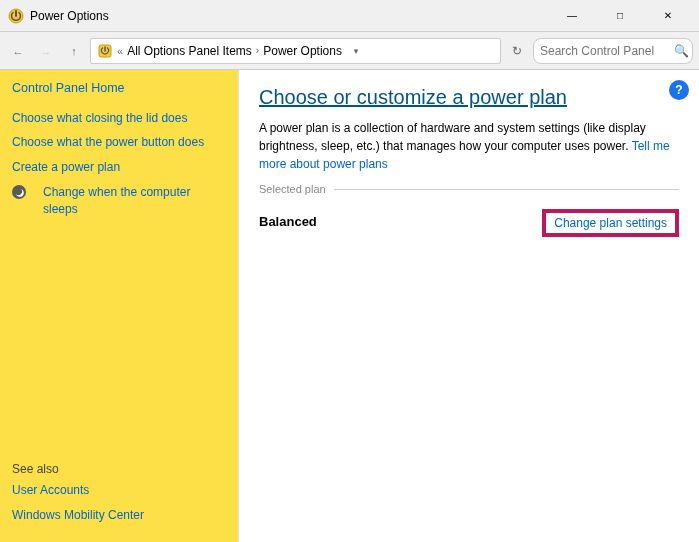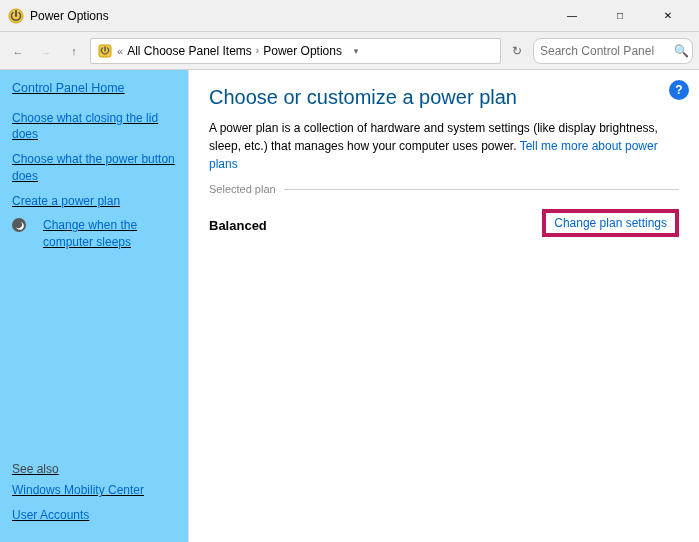--- a/index.html
+++ b/index.html
@@ -164,28 +164,27 @@
     }
 
     
     .main-layout {
       display: flex;
       height: calc(542px - 32px - 38px);
     }
 
     
     .sidebar {
-      width: 189px;
-      background: #7dd3fc;
+      width: 239px;
+      background: #fde047;
       border-right: 1px solid #e0e0e0;
       padding: 10px 12px;
       overflow-y: auto;
       display: flex;
       flex-direction: column;
-      text-decoration: underline;
     }
     .sidebar-link {
       color: #0066cc;
       text-decoration: none;
       font-size: 12px;
       margin-bottom: 8px;
       display: block;
       line-height: 1.4;
       cursor: pointer;
     }
@@ -246,20 +245,21 @@
       cursor: pointer;
       display: flex;
       align-items: center;
       justify-content: center;
     }
     .content-title {
       font-size: 20px;
       font-weight: 300;
       color: #00538c;
       margin-bottom: 10px;
+      text-decoration: underline;
     }
     .content-desc {
       font-size: 12px;
       color: #000;
       line-height: 1.5;
       margin-bottom: 10px;
     }
     .content-desc a {
       color: #0066cc;
       text-decoration: none;
@@ -273,21 +273,21 @@
       margin-bottom: 14px;
     }
     .selected-plan-label::after {
       content: '';
       flex: 1;
       height: 1px;
       background: #d0d0d0;
     }
     .plan-row {
       display: flex;
-      align-items: flex-end;
+      align-items: center;
       justify-content: space-between;
       margin-bottom: 4px;
     }
     .plan-name {
       font-size: 13px;
       font-weight: 600;
       color: #000;
       margin-bottom: 4px;
     }
     .change-plan-btn {
@@ -331,21 +331,21 @@
   <div class="address-path">
     <div class="address-path-icon">
       <svg width="14" height="14" viewBox="0 0 14 14">
         <rect x="1" y="1" width="12" height="12" rx="2" fill="#f5c842" stroke="#c8a200" stroke-width="1"></rect>
         <path d="M7 3 L7 7" stroke="#555" stroke-width="1.5" stroke-linecap="round"></path>
         <path d="M4.5 4 A3.5 3.5 0 1 0 9.5 4" stroke="#555" stroke-width="1.2" fill="none" stroke-linecap="round"></path>
       </svg>
     </div>
     <span style="color:#666; font-size:11px;">«</span>
     <div class="address-breadcrumb">
-      <span class="breadcrumb-link">All Choose Panel Items</span>
+      <span class="breadcrumb-link">All Options Panel Items</span>
       <span class="breadcrumb-sep">›</span>
       <span class="breadcrumb-link">Power Options</span>
     </div>
     <button class="address-dropdown">▾</button>
   </div>
   <button class="refresh-btn">↻</button>
   <div class="search-wrapper">
     <input class="search-box" type="text" placeholder="Search Control Panel" style="">
     <button class="search-icon-btn">🔍</button>
   </div>
@@ -362,22 +362,22 @@
       <div class="sidebar-icon">
         <svg width="10" height="10" viewBox="0 0 10 10">
           <path d="M7 2 A4 4 0 1 1 2 7 A3 3 0 0 0 7 2Z" fill="#fff"></path>
         </svg>
       </div>
       <a class="sidebar-link" style="margin-bottom:0;">Change when the computer sleeps</a>
     </div>
 
     <div class="see-also">
       <div class="see-also-label">See also</div>
+      <a class="sidebar-link">User Accounts</a>
       <a class="sidebar-link">Windows Mobility Center</a>
-      <a class="sidebar-link">User Accounts</a>
     </div>
   </div>
 
   <div class="content-area">
     <button class="help-btn">?</button>
     <h1 class="content-title">Choose or customize a power plan</h1>
     <p class="content-desc">
       <span>A power plan is a collection of hardware and system settings (like display brightness, sleep, etc.) that manages how your computer uses power.</span>
       <span> </span>
       <a href="#" style="color:#0066cc; text-decoration:none;">Tell me more about power plans</a>

